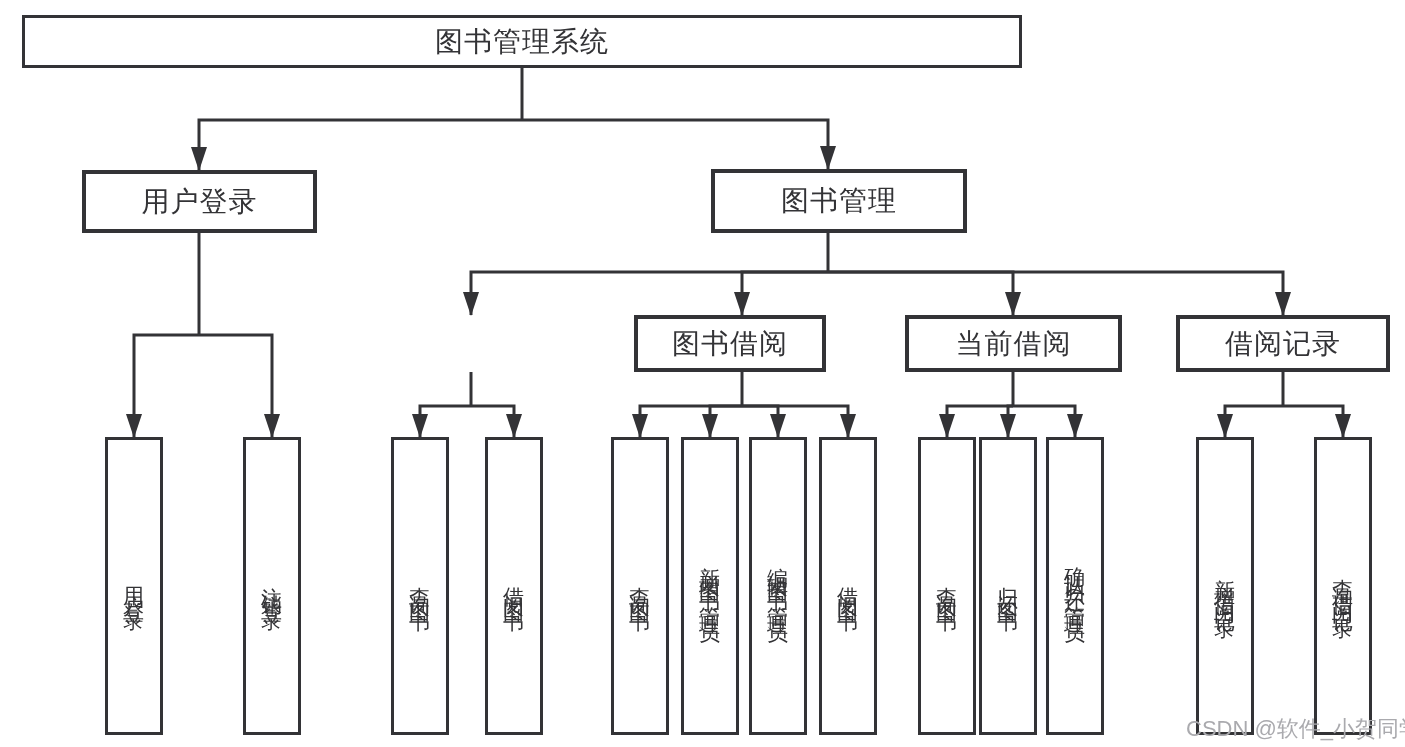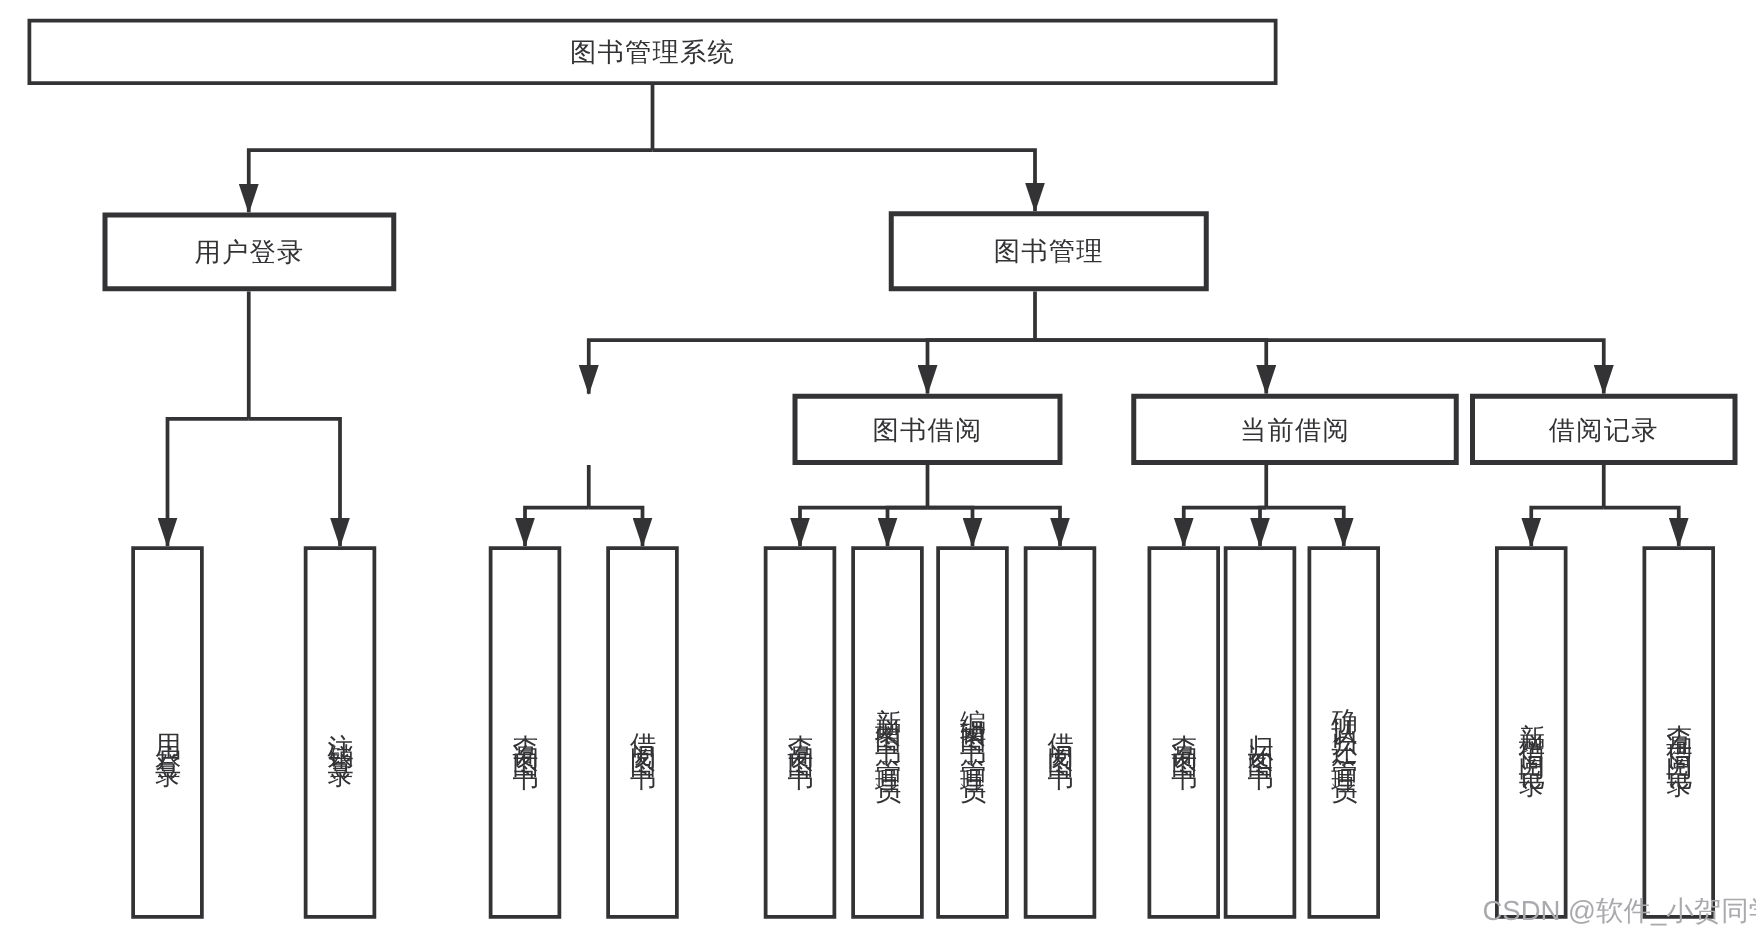--- a/index.html
+++ b/index.html
@@ -26,21 +26,21 @@
     box-sizing: border-box;
     background: #ffffff;
     border: 3px solid #333336;
     color: #333336;
     display: flex;
     align-items: center;
     justify-content: center;
     z-index: 2;
   }
   .hnode {
-    font-size: 21px;
+    font-size: 28px;
     letter-spacing: 1px;
     white-space: nowrap;
   }
   .lvl2 {
     border-width: 4px;
   }
   .vnode {
     font-size: 21px;
   }
   .vnode .vtext {
@@ -107,22 +107,22 @@
       <path d="M1283,406 H1225 V437" marker-end="url(#arrow)"></path>
       <path d="M1283,406 H1343 V437" marker-end="url(#arrow)"></path>
     </g>
   </svg>
 
   <div class="node hnode" style="left:22px; top:15px; width:1000px; height:53px;">图书管理系统</div>
 
   <div class="node hnode lvl2" style="left:82px; top:170px; width:235px; height:63px;">用户登录</div>
   <div class="node hnode lvl2" style="left:711px; top:169px; width:256px; height:64px;">图书管理</div>
 
-  <div class="node hnode lvl2" style="left:634px; top:315px; width:216px; height:57px;">图书借阅</div>
-  <div class="node hnode lvl2" style="left:905px; top:315px; width:262px; height:57px;">当前借阅</div>
+  <div class="node hnode lvl2" style="left:634px; top:315px; width:192px; height:57px;">图书借阅</div>
+  <div class="node hnode lvl2" style="left:905px; top:315px; width:217px; height:57px;">当前借阅</div>
   <div class="node hnode lvl2" style="left:1176px; top:315px; width:214px; height:57px;">借阅记录</div>
 
   <div class="node vnode" style="left:105px; top:437px; width:58px; height:298px;">
     <span class="vtext">用户登录</span>
   </div>
   <div class="node vnode" style="left:243px; top:437px; width:58px; height:298px;">
     <span class="vtext">注销登录</span>
   </div>
 
   <div class="node vnode" style="left:391px; top:437px; width:58px; height:298px;">

